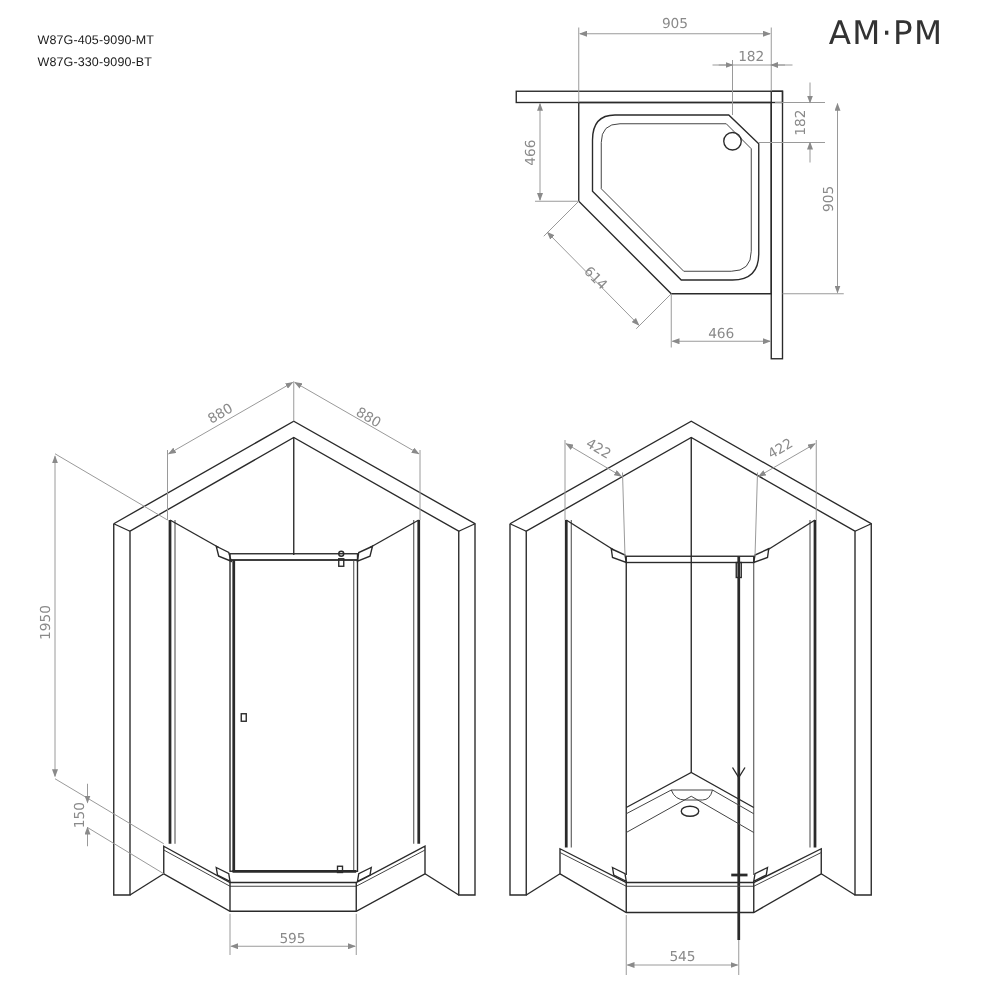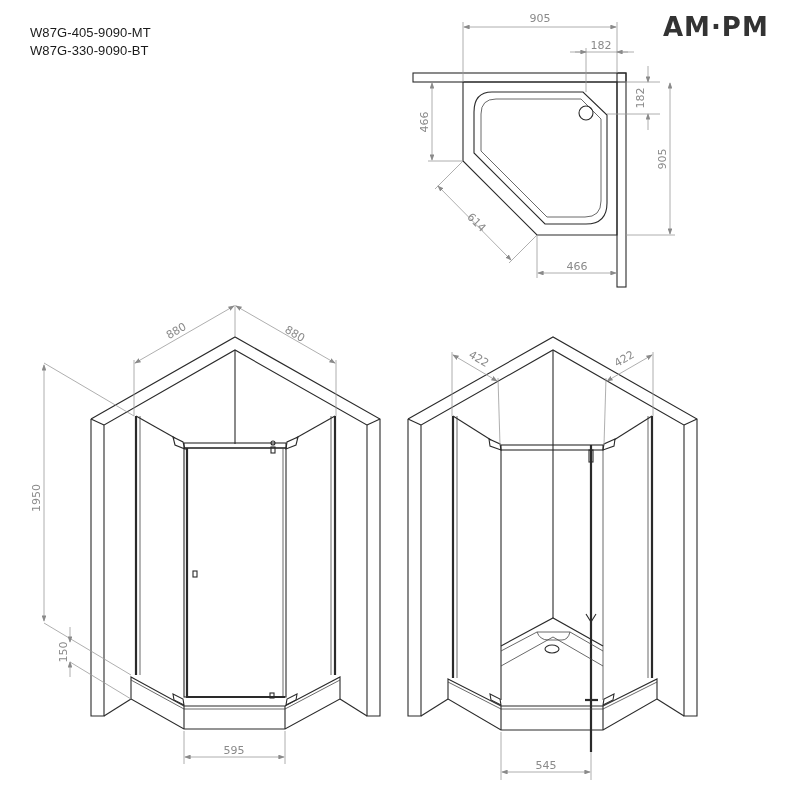--- a/index.html
+++ b/index.html
@@ -1,19 +1,19 @@
 <!DOCTYPE html>
 <html><head>
 <meta charset="utf-8">
 <style>
   html, body { margin:0; padding:0; background:#ffffff; }
   body { width:800px; height:800px; position:relative; overflow:hidden; font-family:"DejaVu Sans", sans-serif; }
-  .models { position:absolute; left:30px; top:24px; font-size:13px; line-height:18px; color:#1a1a1a; font-family:"Liberation Sans", sans-serif; }
+  .models { position:absolute; left:30px; top:24px; font-size:10px; line-height:18px; color:#1a1a1a; font-family:"Liberation Sans", sans-serif; }
   .models div { letter-spacing:0.1px; }
-  .logo { position:absolute; left:663px; top:12px; font-size:26px; color:#333; font-family:"DejaVu Sans", sans-serif; letter-spacing:1px; font-weight:bold; }
+  .logo { position:absolute; left:663px; top:12px; font-size:26px; color:#333; font-family:"DejaVu Sans", sans-serif; letter-spacing:1px; font-weight:normal; }
   svg { position:absolute; left:0; top:0; }
   .dim { fill:#8a8a8a; font-family:"DejaVu Sans", sans-serif; font-size:11px; }
   .dl { stroke:#9a9a9a; stroke-width:0.8; fill:none; }
   .ol { stroke:#2a2a2a; stroke-width:1.1; fill:none; }
   .tl { stroke:#2a2a2a; stroke-width:2.2; fill:none; }
   .thin { stroke:#444; stroke-width:0.8; fill:none; }
 </style>
 </head>
 <body>
 

